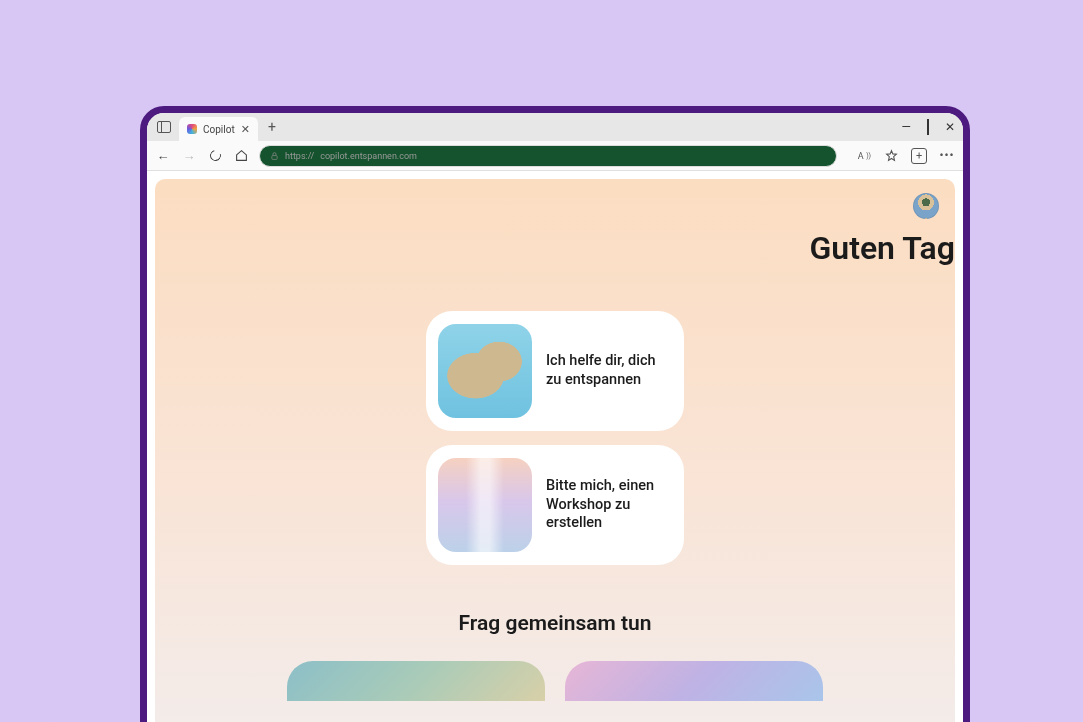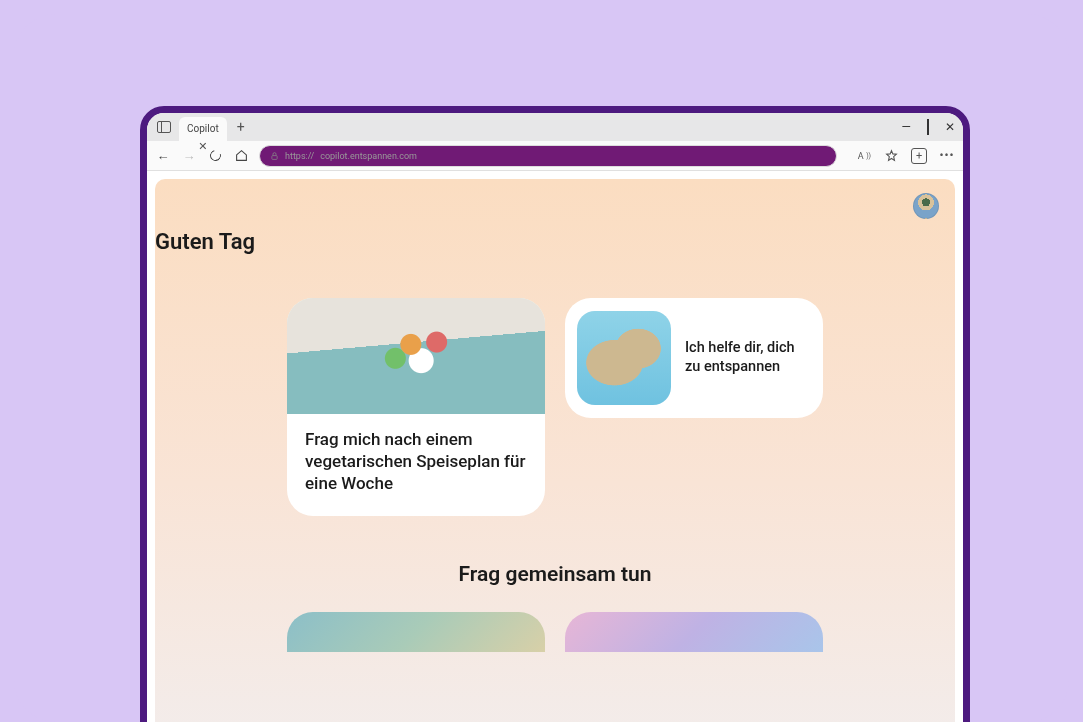--- a/index.html
+++ b/index.html
@@ -55,21 +55,20 @@
     height: 24px;
     margin-top: 4px;
     background: #fafafa;
     border-radius: 6px 6px 0 0;
     display: flex;
     align-items: center;
     padding: 0 8px;
     gap: 6px;
     font-size: 10px;
     color: #444;
-    flex-direction: column;
   }
   .tab-favicon {
     width: 10px; height: 10px;
     border-radius: 3px;
     background: conic-gradient(#e2477e, #f0a33f, #3fb5e0, #6a5ae0, #e2477e);
   }
   .tab-close { font-size: 11px; color: #555; cursor: pointer; }
   .newtab {
     margin-left: 10px;
     font-size: 14px;
@@ -111,21 +110,21 @@
     width: 11px; height: 11px;
     border: 1.3px solid #444;
     border-radius: 50%;
     border-top-color: transparent;
     transform: rotate(30deg);
   }
   .home-icon svg, .lock-icon svg { display: block; }
   .addr {
     flex: 1;
     height: 22px;
-    background: #701a75;
+    background: #14532d;
     border: 1px solid #ddd;
     border-radius: 12px;
     display: flex;
     align-items: center;
     padding: 0 10px;
     gap: 6px;
     font-size: 9px;
     color: #999;
   }
   .addr .url-host { color: #999; }
@@ -164,22 +163,22 @@
   .avatar {
     position: absolute;
     top: 14px; right: 16px;
     width: 26px; height: 26px;
     border-radius: 50%;
     background: radial-gradient(circle at 50% 35%, #4a6b4a 0 4px, #d9c29a 4px 8px, #7aa3c9 8px);
     border: 1px solid rgba(0,0,0,0.08);
     cursor: pointer;
   }
   .greeting {
-    text-align: left;
-    font-size: 22px;
+    text-align: right;
+    font-size: 32px;
     font-weight: 600;
     color: #1b1b1b;
     margin-top: 50px;
   }
   .cards-row {
     display: flex;
     justify-content: center;
     gap: 20px;
     margin-top: 44px;
     padding: 0 20px;
@@ -337,28 +336,28 @@
       </div>
     </div>
 
     <div class="content">
       <div class="page">
         <div class="avatar"></div>
 
         <div class="greeting">Guten Tag</div>
 
         <div class="cards-row">
-          <div class="card card-large">
-            <div class="thumb"></div>
-            <div class="label">Frag mich nach einem vegetarischen Speiseplan für eine Woche</div>
-          </div>
           <div class="side-col">
             <div class="card card-small">
               <div class="thumb thumb-relax"></div>
               <div class="label">Ich helfe dir, dich zu entspannen</div>
+            </div>
+            <div class="card card-small">
+              <div class="thumb thumb-workshop"></div>
+              <div class="label">Bitte mich, einen Workshop zu erstellen</div>
             </div>
           </div>
         </div>
 
         <div class="sub-heading">Frag gemeinsam tun</div>
 
         <div class="cards-row2">
           <div class="peek">
               <div class="peek-img peek-a"></div>
             </div>

